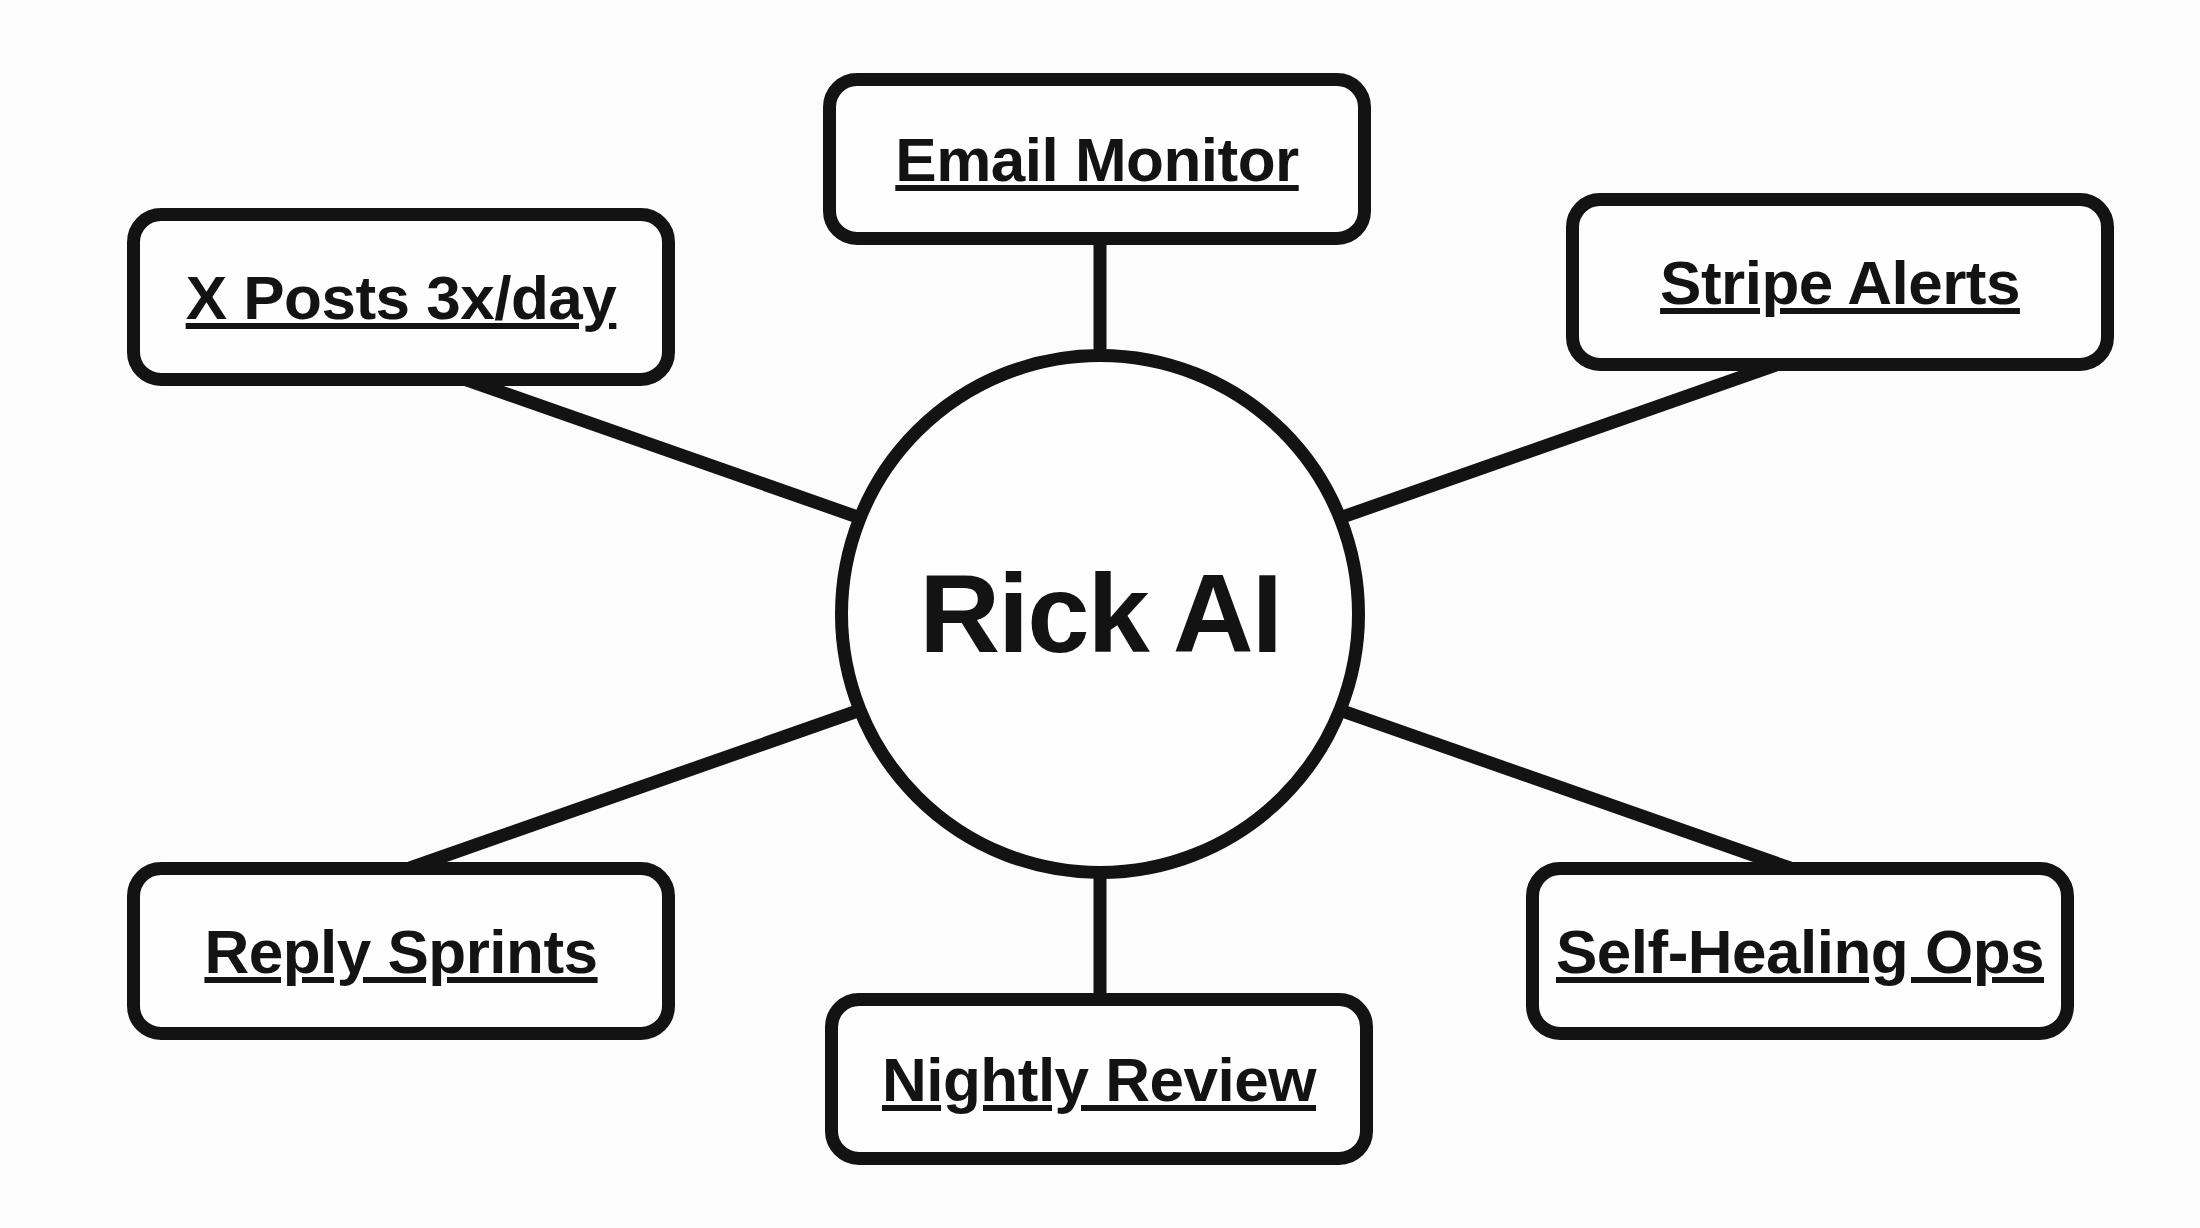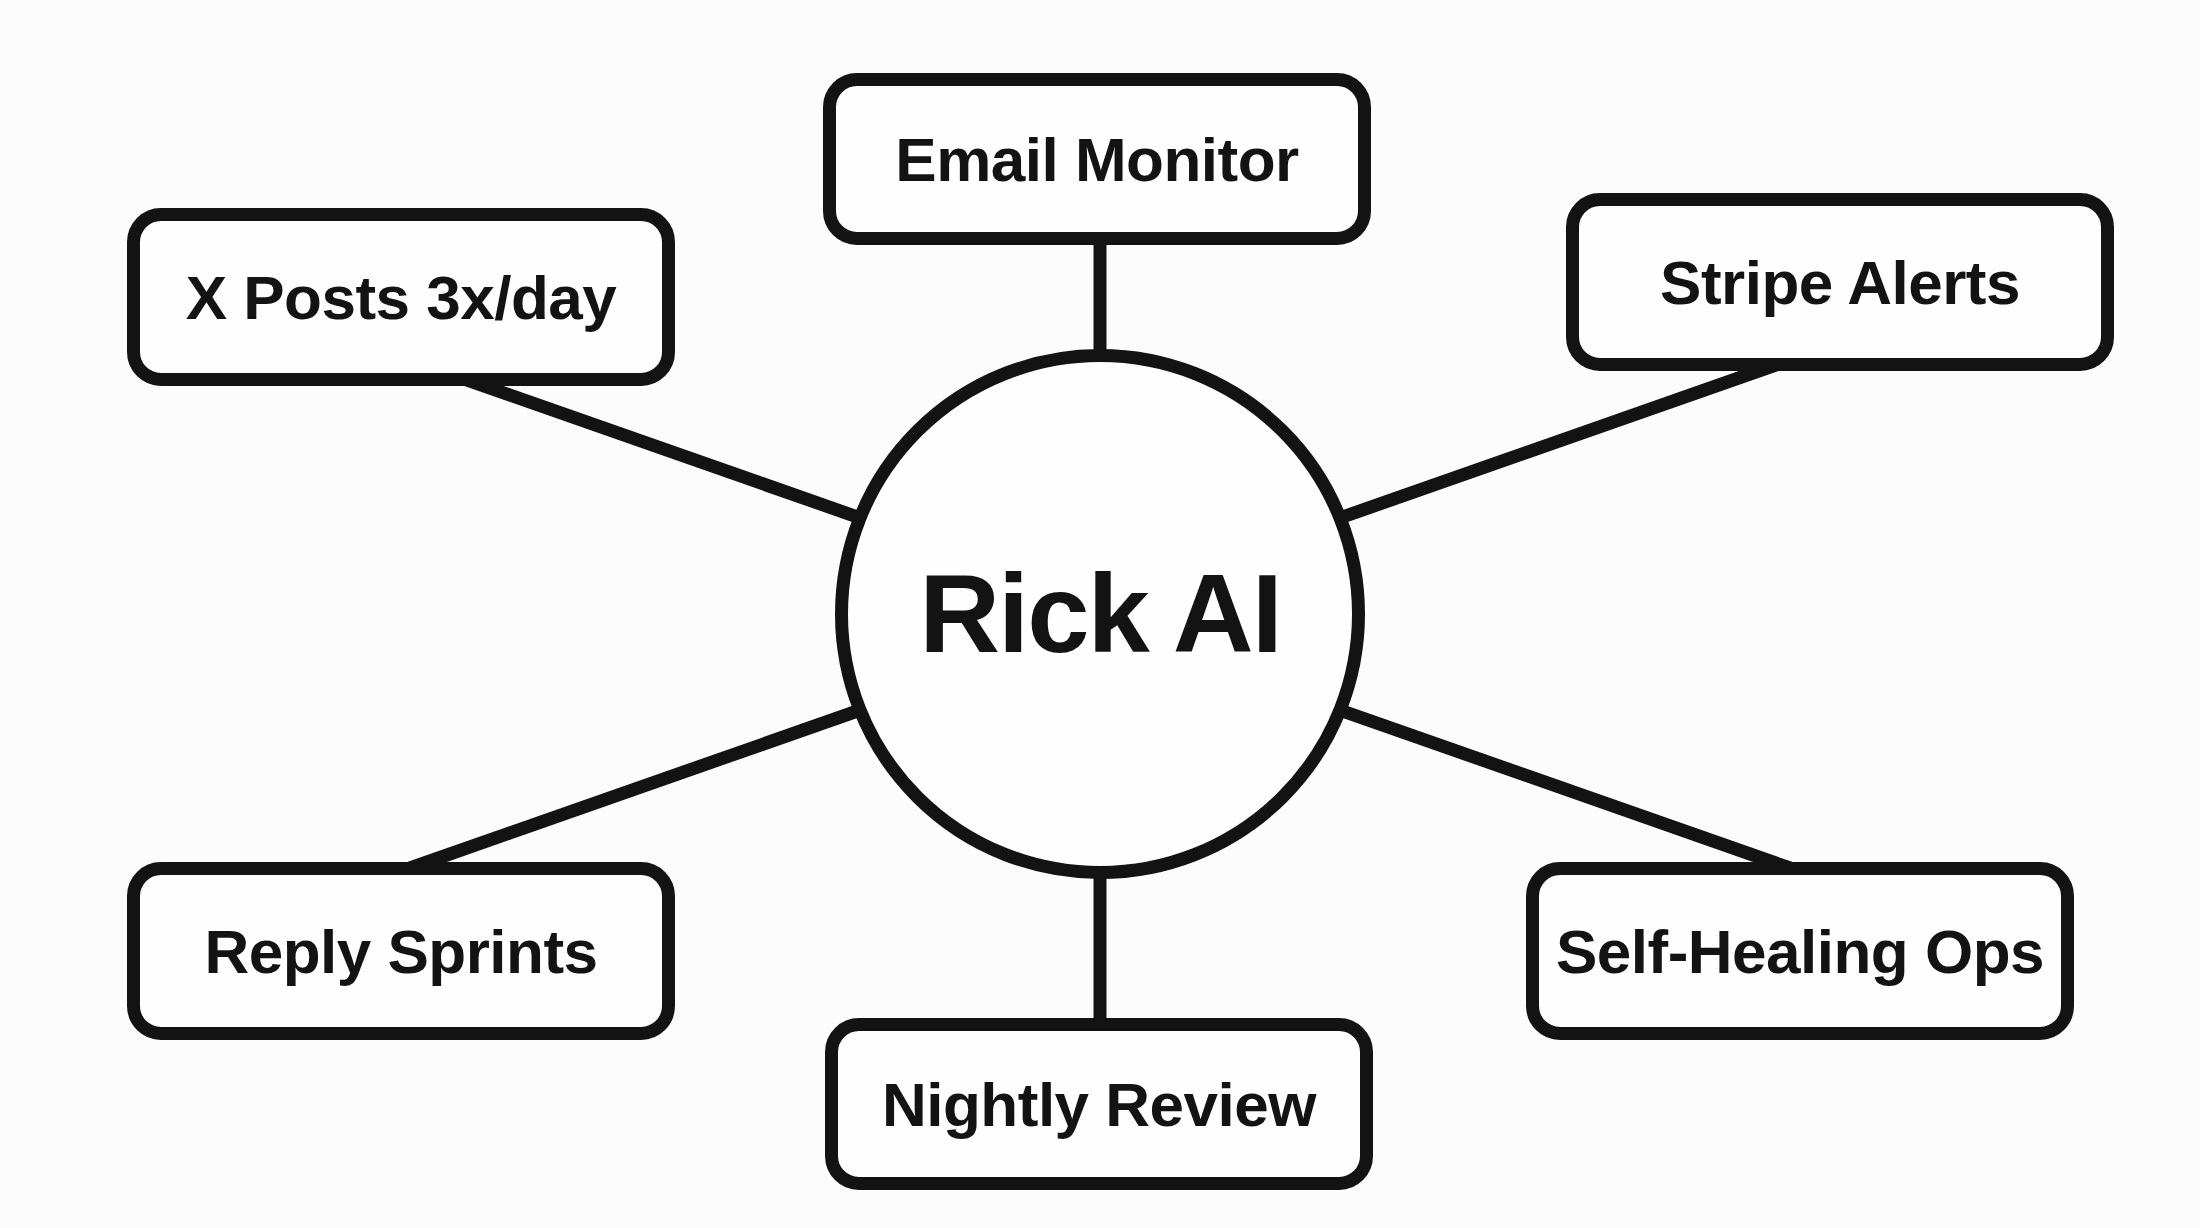--- a/index.html
+++ b/index.html
@@ -38,20 +38,21 @@
     font-weight: 700;
     text-align: center;
     white-space: nowrap;
   }
   .node.box {
     width: 548px;
     height: 178px;
     border-radius: 34px;
     font-size: 62px;
     letter-spacing: -0.5px;
+    text-decoration: underline;
   }
   .node.box.slim {
     height: 172px;
   }
   .node.circle {
     left: 835px;
     top: 349px;
     width: 530px;
     height: 530px;
     border-radius: 50%;
@@ -60,21 +61,21 @@
     line-height: 1.15;
     letter-spacing: -2px;
     gap: 44px;
   }
   
   #node-email-monitor   { left: 823px;  top: 73px;  }
   #node-x-posts         { left: 127px;  top: 193px; margin-top: 15px; }
   #node-stripe-alerts   { left: 1526px; top: 193px; margin-left: 40px; }
   #node-reply-sprints   { left: 127px;  top: 862px; }
   #node-self-healing    { left: 1526px; top: 862px; }
-  #node-nightly-review  { left: 825px;  top: 1018px; align-items: center; }
+  #node-nightly-review  { left: 825px;  top: 993px; align-items: center; }
 </style>
 </head>
 <body>
 
 <div class="stage">
 
   <svg class="connectors" viewBox="0 0 2200 1228" xmlns="http://www.w3.org/2000/svg">
     <line x1="1100" y1="160" x2="1100" y2="614"></line>
     <line x1="1100" y1="1060" x2="1100" y2="614"></line>
     <line x1="410" y1="360" x2="1000" y2="567"></line>

